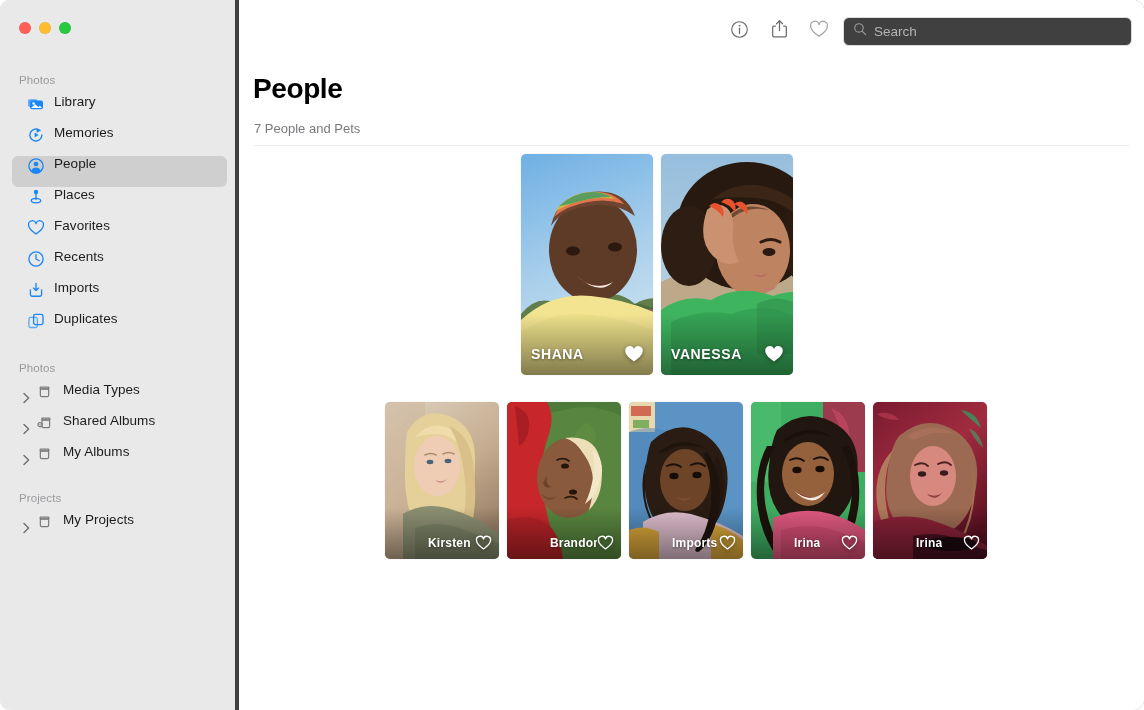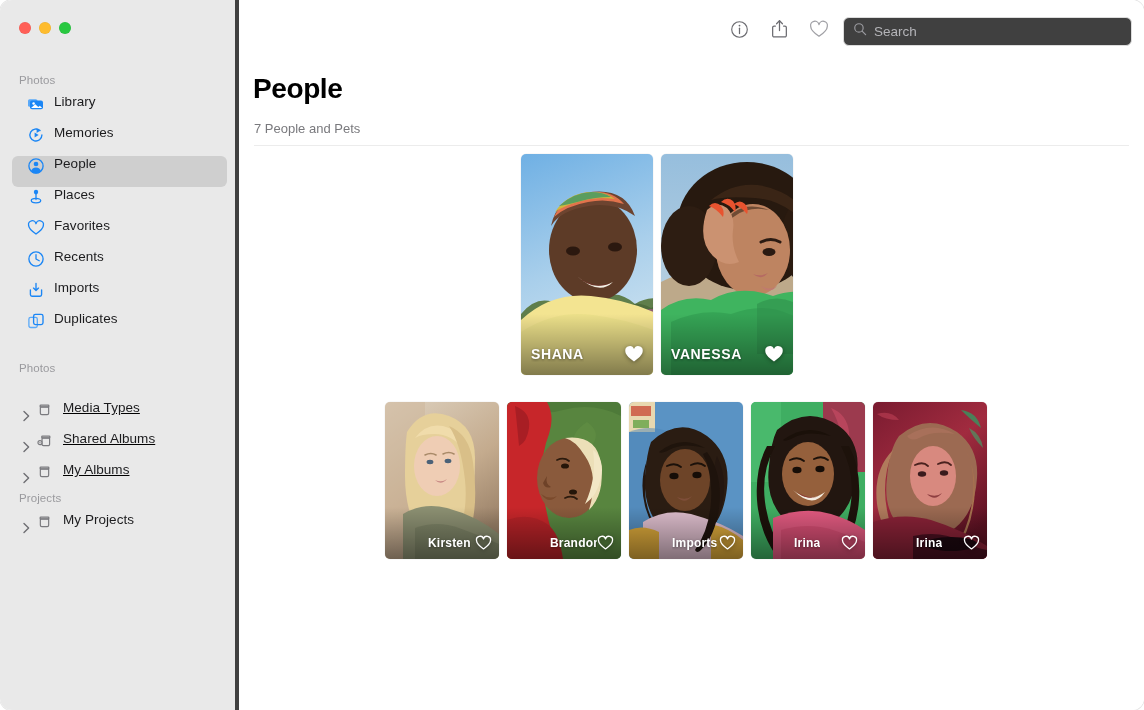--- a/index.html
+++ b/index.html
@@ -54,21 +54,21 @@
     font-weight: 400;
     padding-left: 19px;
     letter-spacing: 0.1px;
   }
   #sec-photos   { position: absolute; top: 74px; }
   #sec-albums   { position: absolute; top: 362px; }
   #sec-projects { position: absolute; top: 492px; }
 
   .nav-list { position: absolute; left: 0; width: 239px; }
   #list-photos   { top: 94px; }
-  #list-albums   { top: 400px; text-decoration: underline; }
+  #list-albums   { top: 382px; }
   #list-projects { top: 512px; }
 
   .nav-item {
     height: 31px;
     margin: 0 12px;
     border-radius: 6px;
     display: flex;
     padding-left: 14px;
     cursor: default;
     position: relative;

